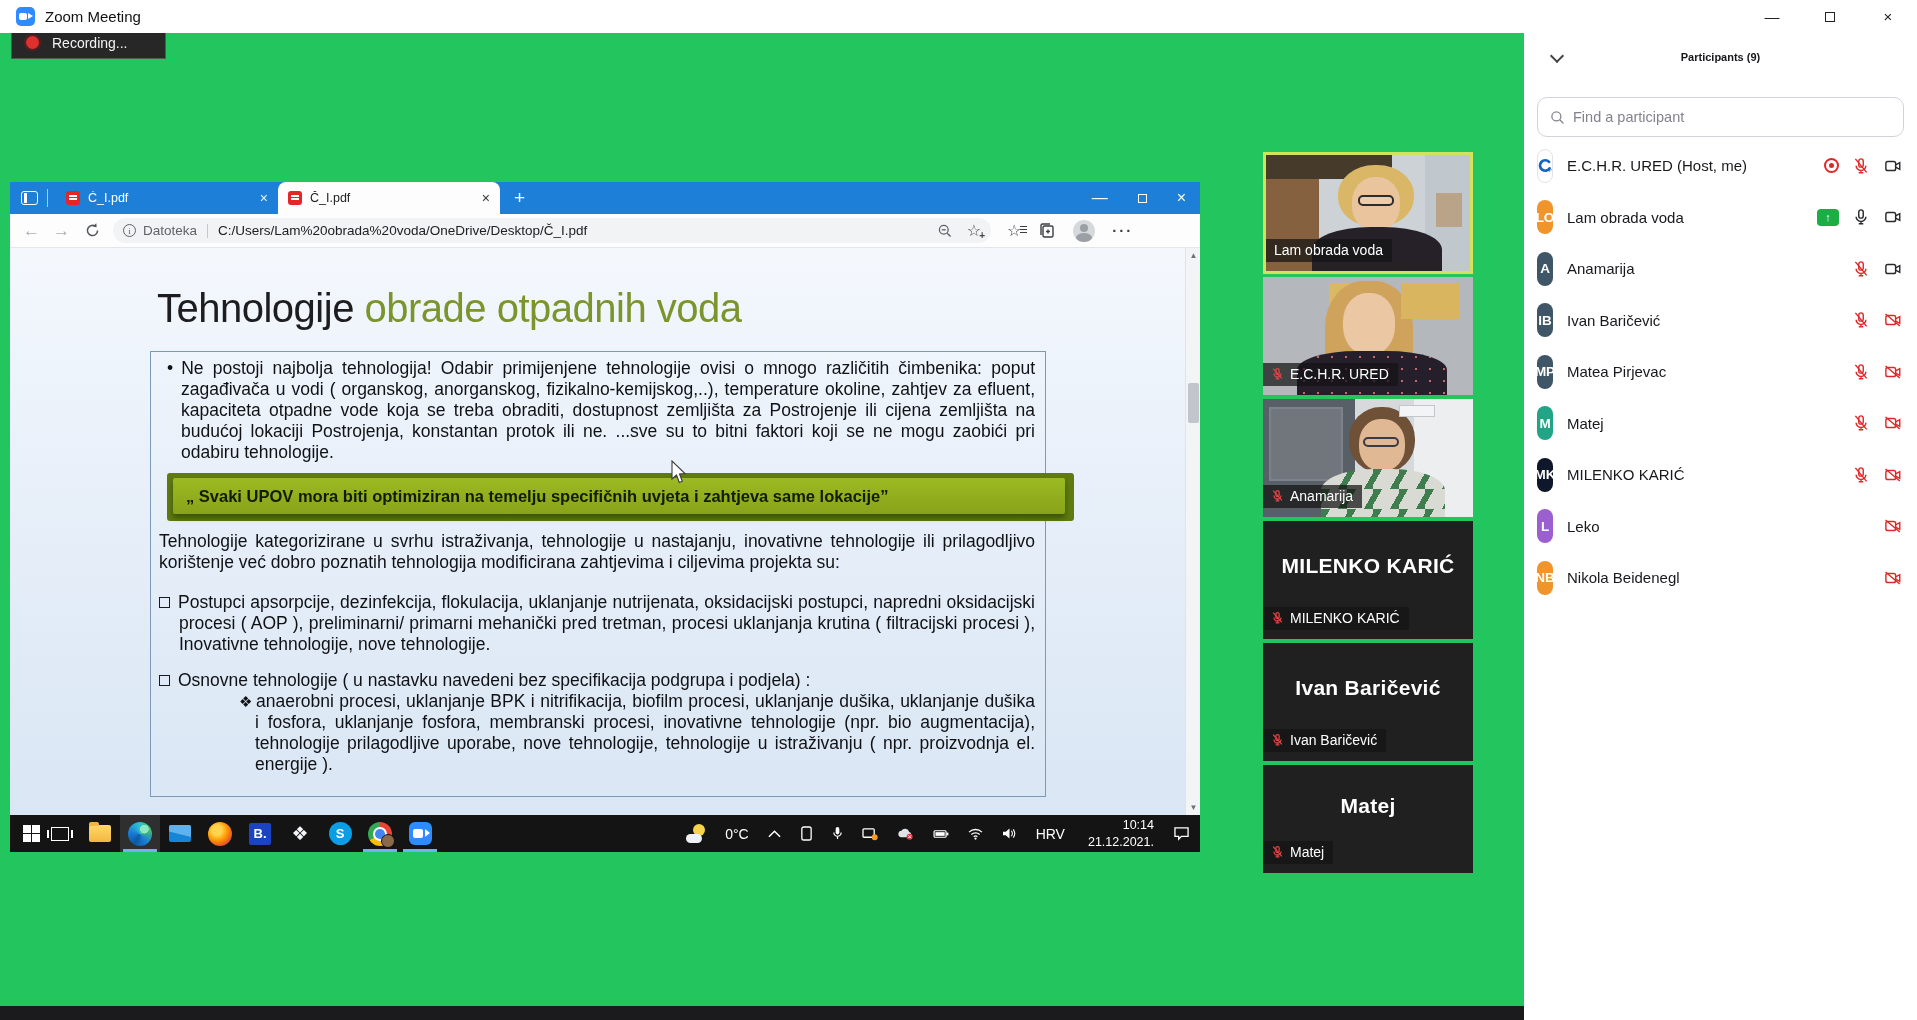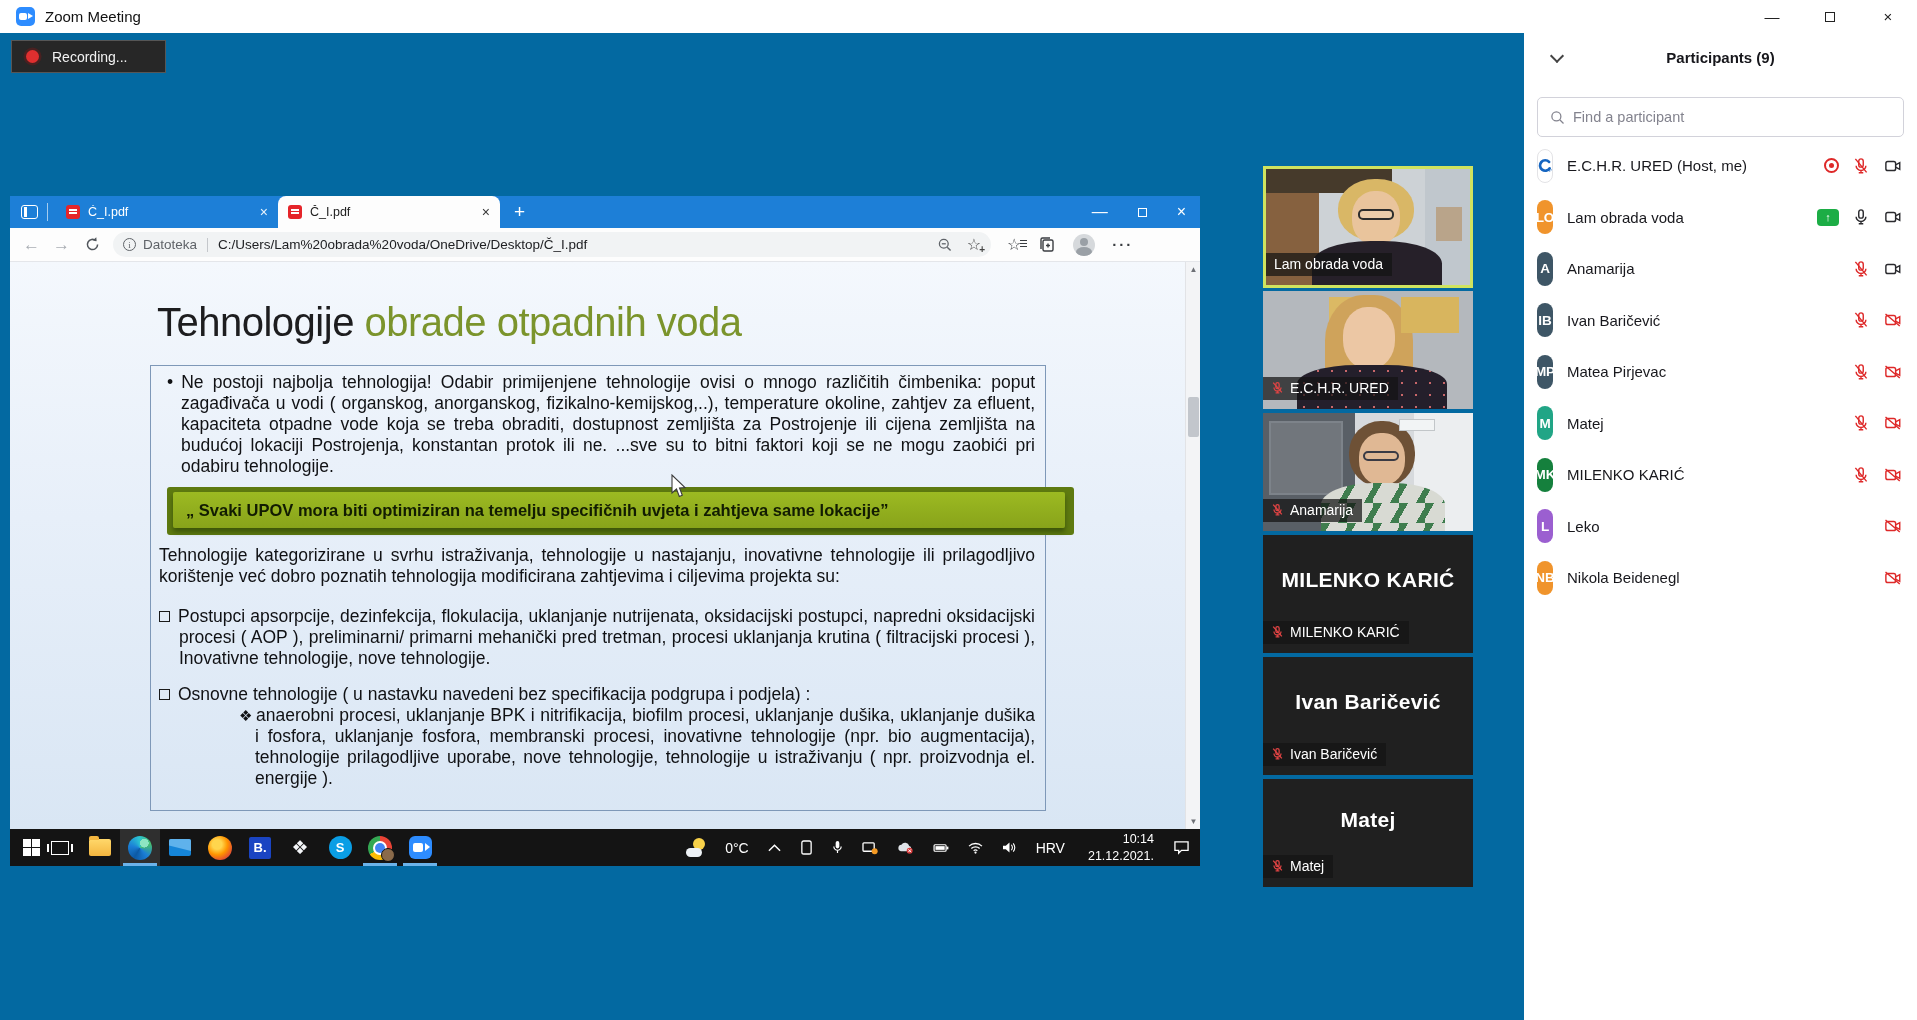--- a/index.html
+++ b/index.html
@@ -14,22 +14,22 @@
   .zm-appicon::after { content:""; position:absolute; right:2px; top:6px; border-left:5px solid #fff; border-top:3.5px solid transparent; border-bottom:3.5px solid transparent; }
   .zm-title { margin-left:10px; font-size:15px; color:#111; }
   .win-btns { margin-left:auto; display:flex; height:33px; }
   .win-btn { width:58px; height:33px; display:flex; align-items:center; justify-content:center; color:#222; font-size:15px; cursor:default; }
   .sq { display:inline-block; width:10px; height:10px; border:1.3px solid currentColor; }
 
   
   .panel { position:absolute; left:1524px; top:33px; width:393px; height:987px; background:#ffffff; z-index:30; }
   .panel-head { position:relative; height:48px; display:flex; align-items:center; justify-content:center; }
   .chev { position:absolute; left:28px; top:18px; width:10px; height:10px; border-left:2px solid #444; border-bottom:2px solid #444; transform:rotate(-45deg); }
-  .panel-title { font-size:15px; font-weight:bold; color:#17171c; }
-  .searchbox { position:absolute; left:13px; top:64px; width:367px; height:40px; border:1px solid #d2d2da; border-radius:5px; display:flex; align-items:center; background:#fff; }
+  .panel-title { font-size:11px; font-weight:bold; color:#17171c; }
+  .searchbox { position:absolute; left:13px; top:64px; width:367px; height:40px; border:1px solid #d2d2da; border-radius:10px; display:flex; align-items:center; background:#fff; }
   .searchbox svg { margin-left:12px; }
   .searchbox input { border:none; outline:none; flex:1; margin-left:8px; font-size:14.5px; color:#333; font-family:inherit; background:transparent; }
   .searchbox input::placeholder { color:#83838e; }
   .rows { position:absolute; left:0; top:107px; width:393px; }
   .prow { height:51.5px; display:flex; align-items:center; padding:0 14px 0 13px; }
   .avatar { width:16px; height:34px; border-radius:9px; display:flex; align-items:center; justify-content:center; color:#fff; font-size:13.5px; font-weight:bold; flex:none; }
   .av-logo { border:1px solid #e3e3e6; background:#fff; }
   .pname { margin-left:14px; font-size:15px; color:#18181d; white-space:nowrap; overflow:hidden; }
   .picons { margin-left:auto; display:flex; align-items:center; gap:13px; }
   .ic-dark { color:#2a2a2e; }
@@ -37,21 +37,21 @@
   .rec-dot { width:15px; height:15px; border:2px solid #de2929; border-radius:50%; position:relative; }
   .rec-dot::before { content:""; position:absolute; left:3px; top:3px; width:5px; height:5px; border-radius:50%; background:#de2929; }
   .share-badge { width:22px; height:17px; background:#1cad45; border-radius:4px; color:#fff; display:flex; align-items:center; justify-content:center; font-size:11px; font-weight:bold; }
   .panel-foot { position:absolute; left:0; top:951px; width:393px; height:36px; }
   .pbtn { position:absolute; height:30px; background:#f4f4f6; border-radius:9px; border:none; font-family:inherit; font-size:14px; color:#1c1c22; display:flex; align-items:center; justify-content:center; }
   .pbtn.invite { left:58px; width:60px; }
   .pbtn.muteall { left:166px; width:80px; }
   .pbtn.more { left:306px; width:33px; }
 
   
-  .stage { position:absolute; left:0; top:33px; width:1524px; height:987px; background:#0369a1; overflow:hidden; }
+  .stage { position:absolute; left:0; top:19px; width:1524px; height:987px; background:#22c55e; overflow:hidden; }
   .recpill { position:absolute; left:11px; top:7px; width:155px; height:33px; background:#272727; border:1px solid #565656; display:flex; align-items:center; }
   .recpill .dot { width:13px; height:13px; border-radius:50%; background:#e02f2f; box-shadow:0 0 0 2.5px #4a2020; margin-left:14px; }
   .recpill span { color:#f2f2f2; font-size:14px; margin-left:13px; }
 
   
   .browser { position:absolute; left:10px; top:163px; width:1190px; height:633px;border-radius:6px; }
   .tabstrip { position:relative; height:32px; background:#1d7fd7; display:flex; align-items:flex-end; }
   .tablist-ic { width:17px; height:14px; border:1.6px solid #fff; border-radius:3px; margin:0 0 9px 11px; position:relative; }
   .tablist-ic::before { content:""; position:absolute; left:2px; top:1px; bottom:1px; width:3px; background:#fff; }
   .tabsep { width:1px; height:18px; background:rgba(255,255,255,.6); margin:0 8px 7px 9px; }
@@ -576,21 +576,21 @@
             </svg>
           <svg class="ic-red" width="20" height="18" viewBox="0 0 24 24" fill="none" stroke="currentColor" stroke-width="1.9">
               <rect x="2.5" y="6" width="13" height="12" rx="2.5"></rect>
               <path d="M15.5 10.5 L21 7.5 v9 l-5.5 -3"></path>
               <line x1="2" y1="4" x2="21" y2="20"></line>
             </svg>
         </div>
       </div>
 
       <div class="prow">
-        <div class="avatar" style="background: #15803d;">
+        <div class="avatar" style="background: #0f172a;">
             <span>MK</span>
           </div>
         <div class="pname">MILENKO KARIĆ</div>
         <div class="picons">
           <svg class="ic-red" width="18" height="18" viewBox="0 0 24 24" fill="none" stroke="currentColor" stroke-width="1.9">
               <rect x="9" y="2.5" width="6" height="11" rx="3"></rect>
               <path d="M5.5 11.5 a6.5 6.5 0 0 0 13 0 M12 18 v3 M9 21 h6"></path>
               <line x1="4.5" y1="2.5" x2="19.5" y2="20.5"></line>
             </svg>
           <svg class="ic-red" width="20" height="18" viewBox="0 0 24 24" fill="none" stroke="currentColor" stroke-width="1.9">

